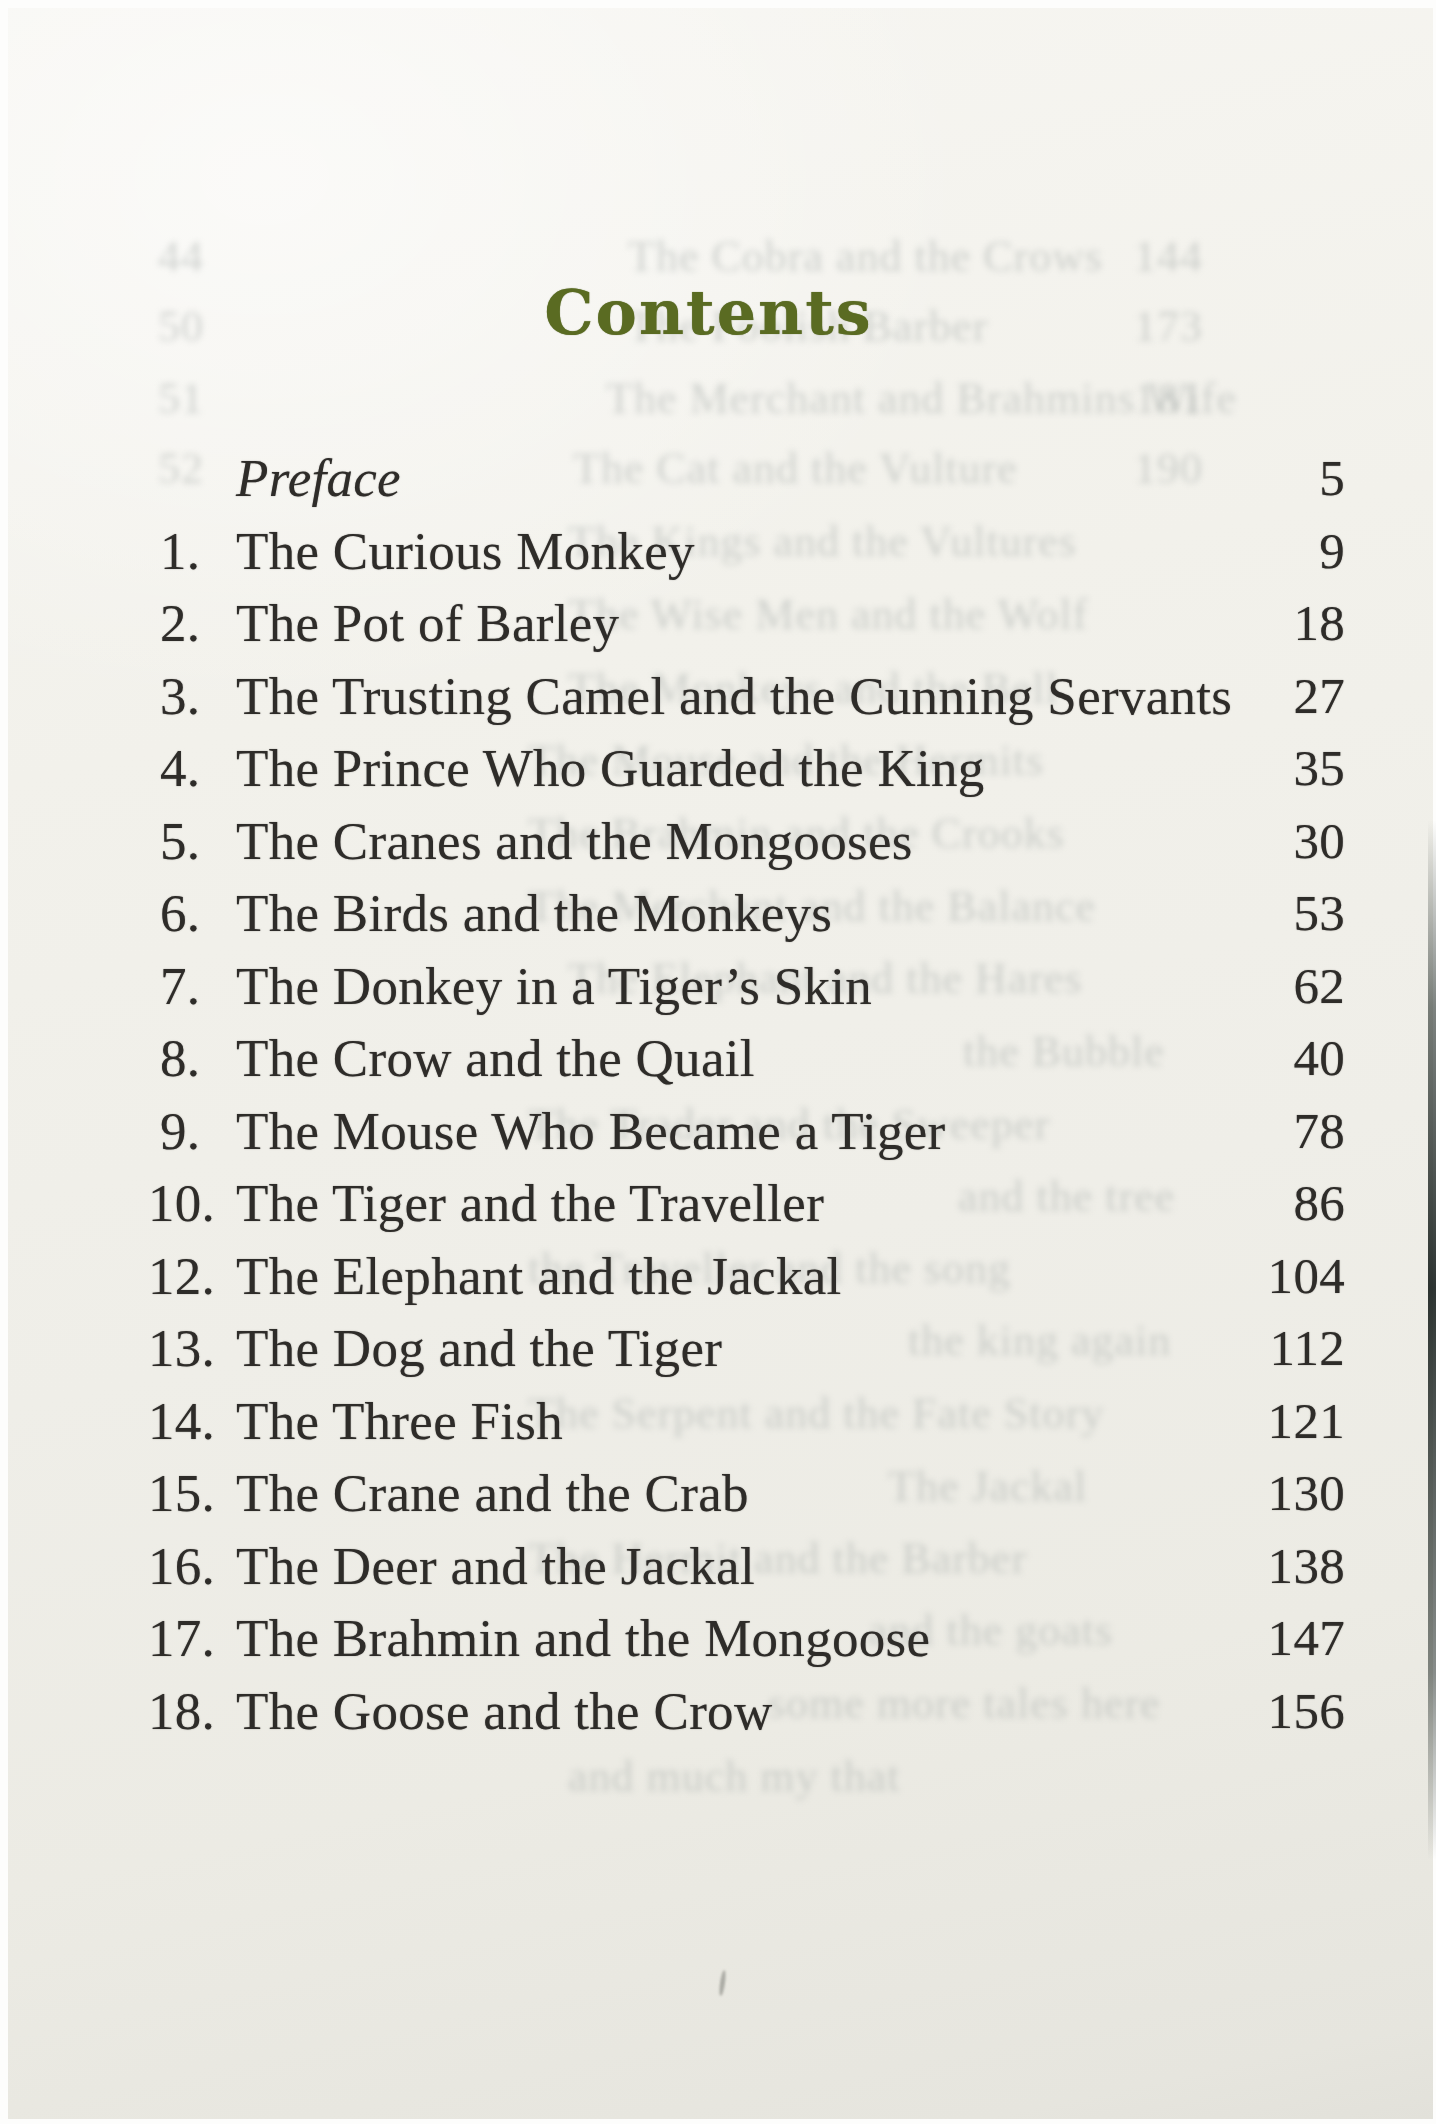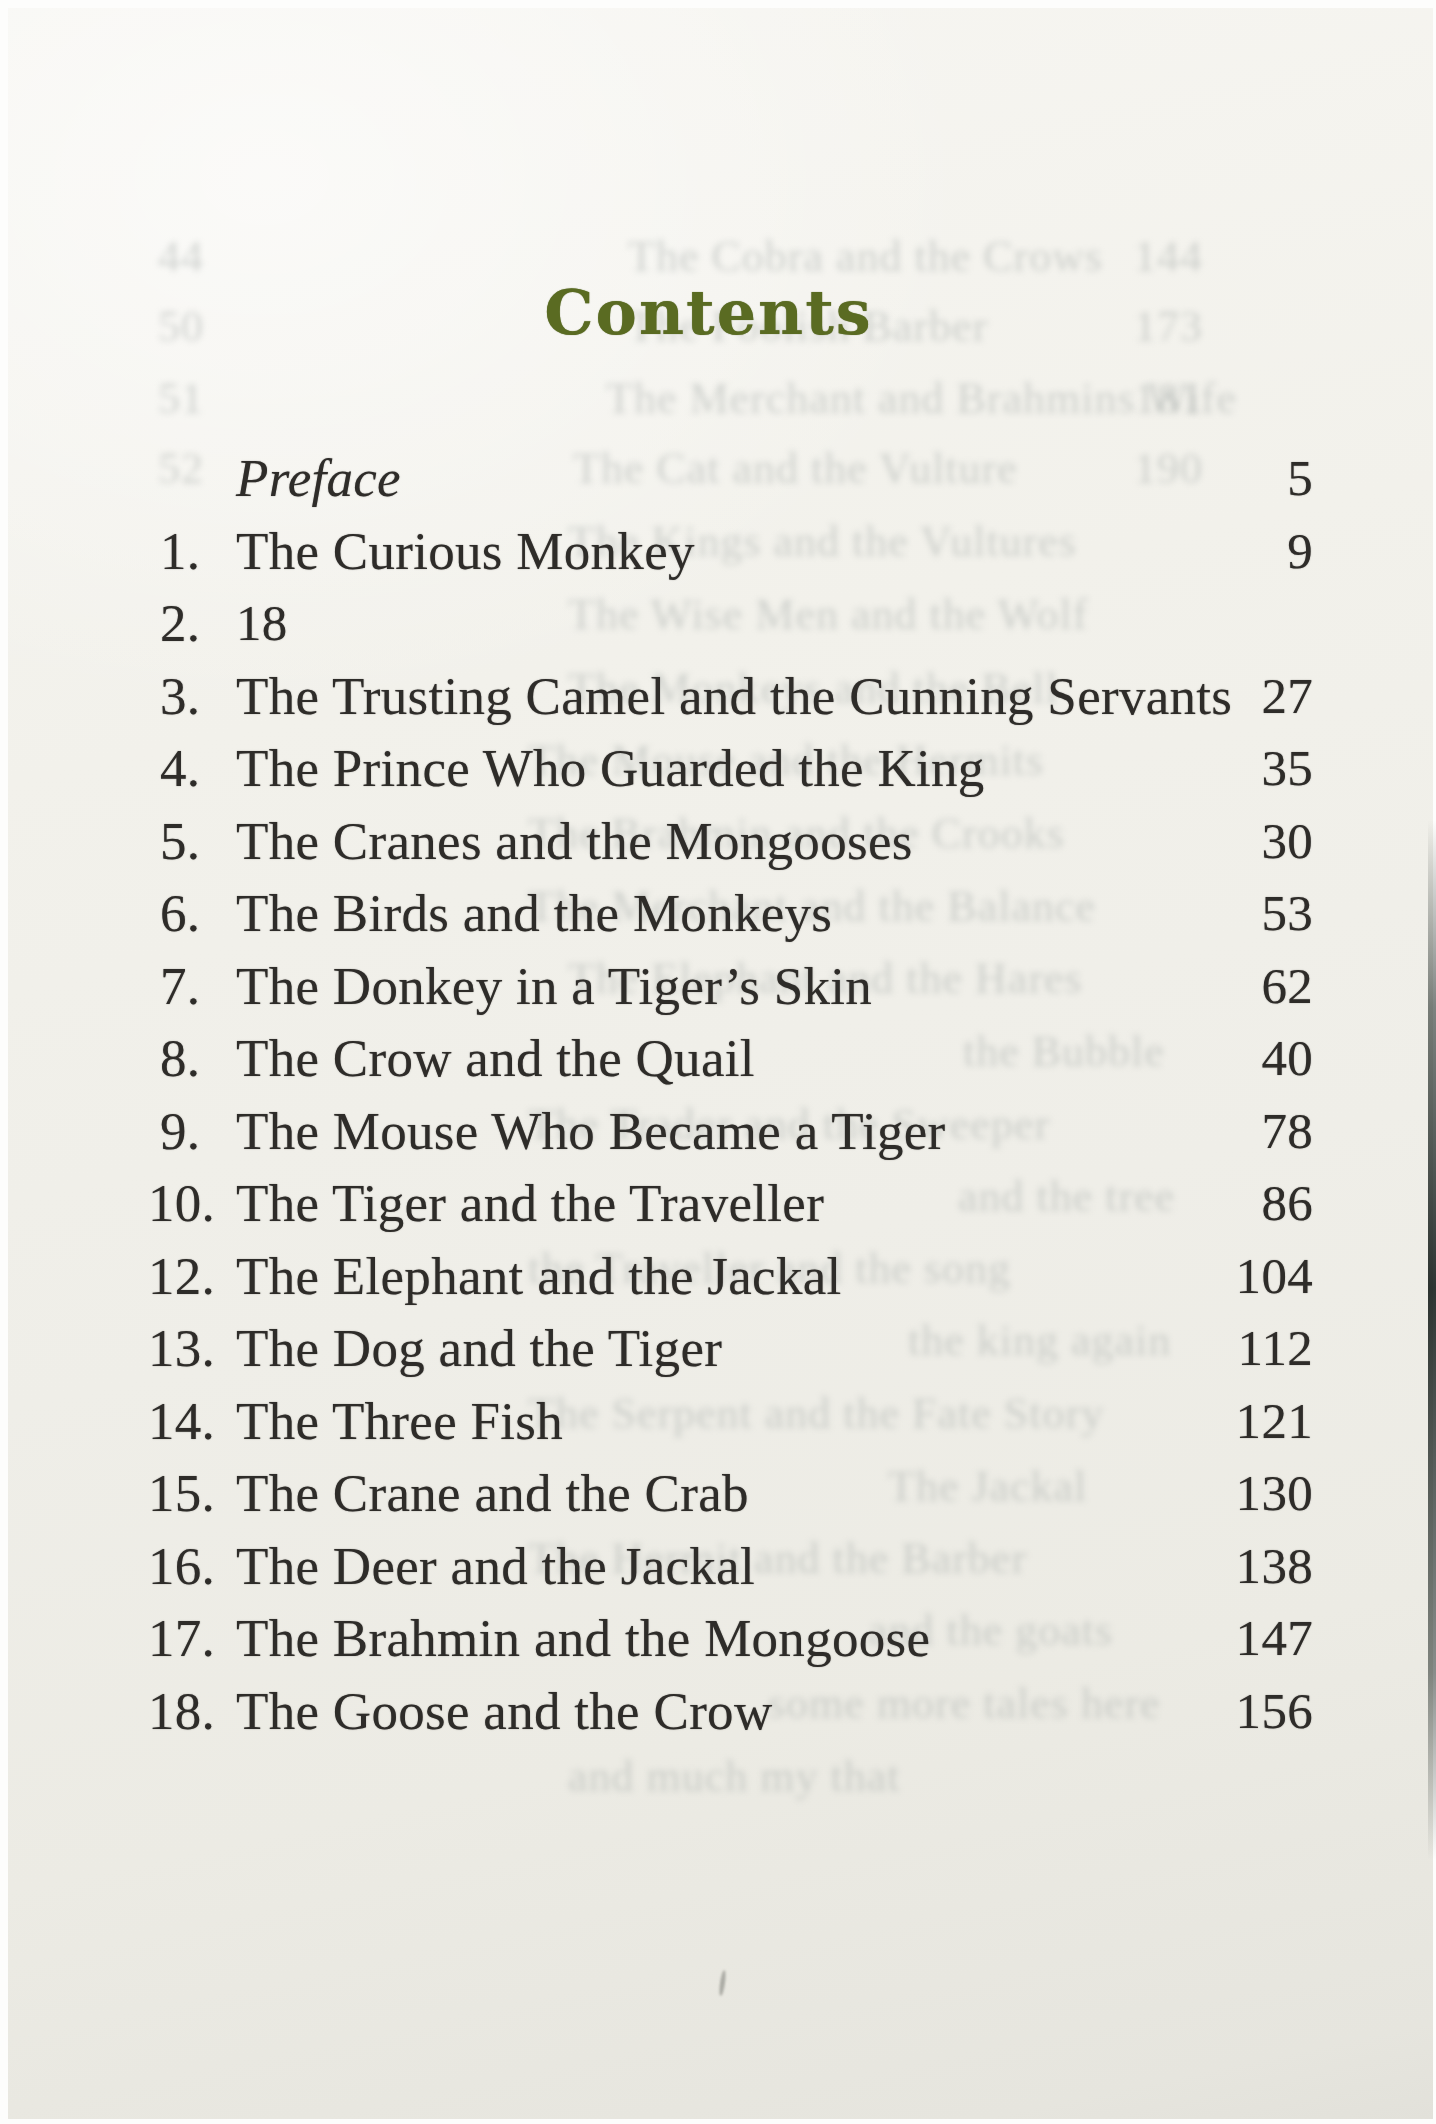--- a/index.html
+++ b/index.html
@@ -41,21 +41,21 @@
     text-shadow:0 0 1px rgba(70,85,25,.7);
   }
   .toc{
     position:absolute;
     top:434px;left:0;right:0;
   }
   .row{
     display:flex;
     align-items:center;
     height:72.5px;
-    padding:0 120px 0 140px;
+    padding:0 88px 0 140px;
     font-size:53px;
     color:#2e2c29;
     text-shadow:0 0 1.2px rgba(45,42,38,.55);
     letter-spacing:.3px;
   }
   .row .num{flex:none;width:88px;}
   .row .num.single{padding-left:12px;box-sizing:border-box;}
   .row .t{flex:1;white-space:nowrap;}
   .row .t.italic{font-style:italic;}
   .row .p{flex:none;font-size:51px;}
@@ -115,20 +115,21 @@
           <span class="t italic">Preface</span>
           <span class="p">5</span>
         </div>
         <div class="row">
           <span class="num single">1.</span>
           <span class="t">The Curious Monkey</span>
           <span class="p">9</span>
         </div>
         <div class="row">
           <span class="num single">2.</span>
+          <span class="t">The Pot of Barley</span>
           <span class="p">18</span>
         </div>
         <div class="row">
           <span class="num single">3.</span>
           <span class="t">The Trusting Camel and the Cunning Servants</span>
           <span class="p">27</span>
         </div>
         <div class="row">
           <span class="num single">4.</span>
           <span class="t">The Prince Who Guarded the King</span>

